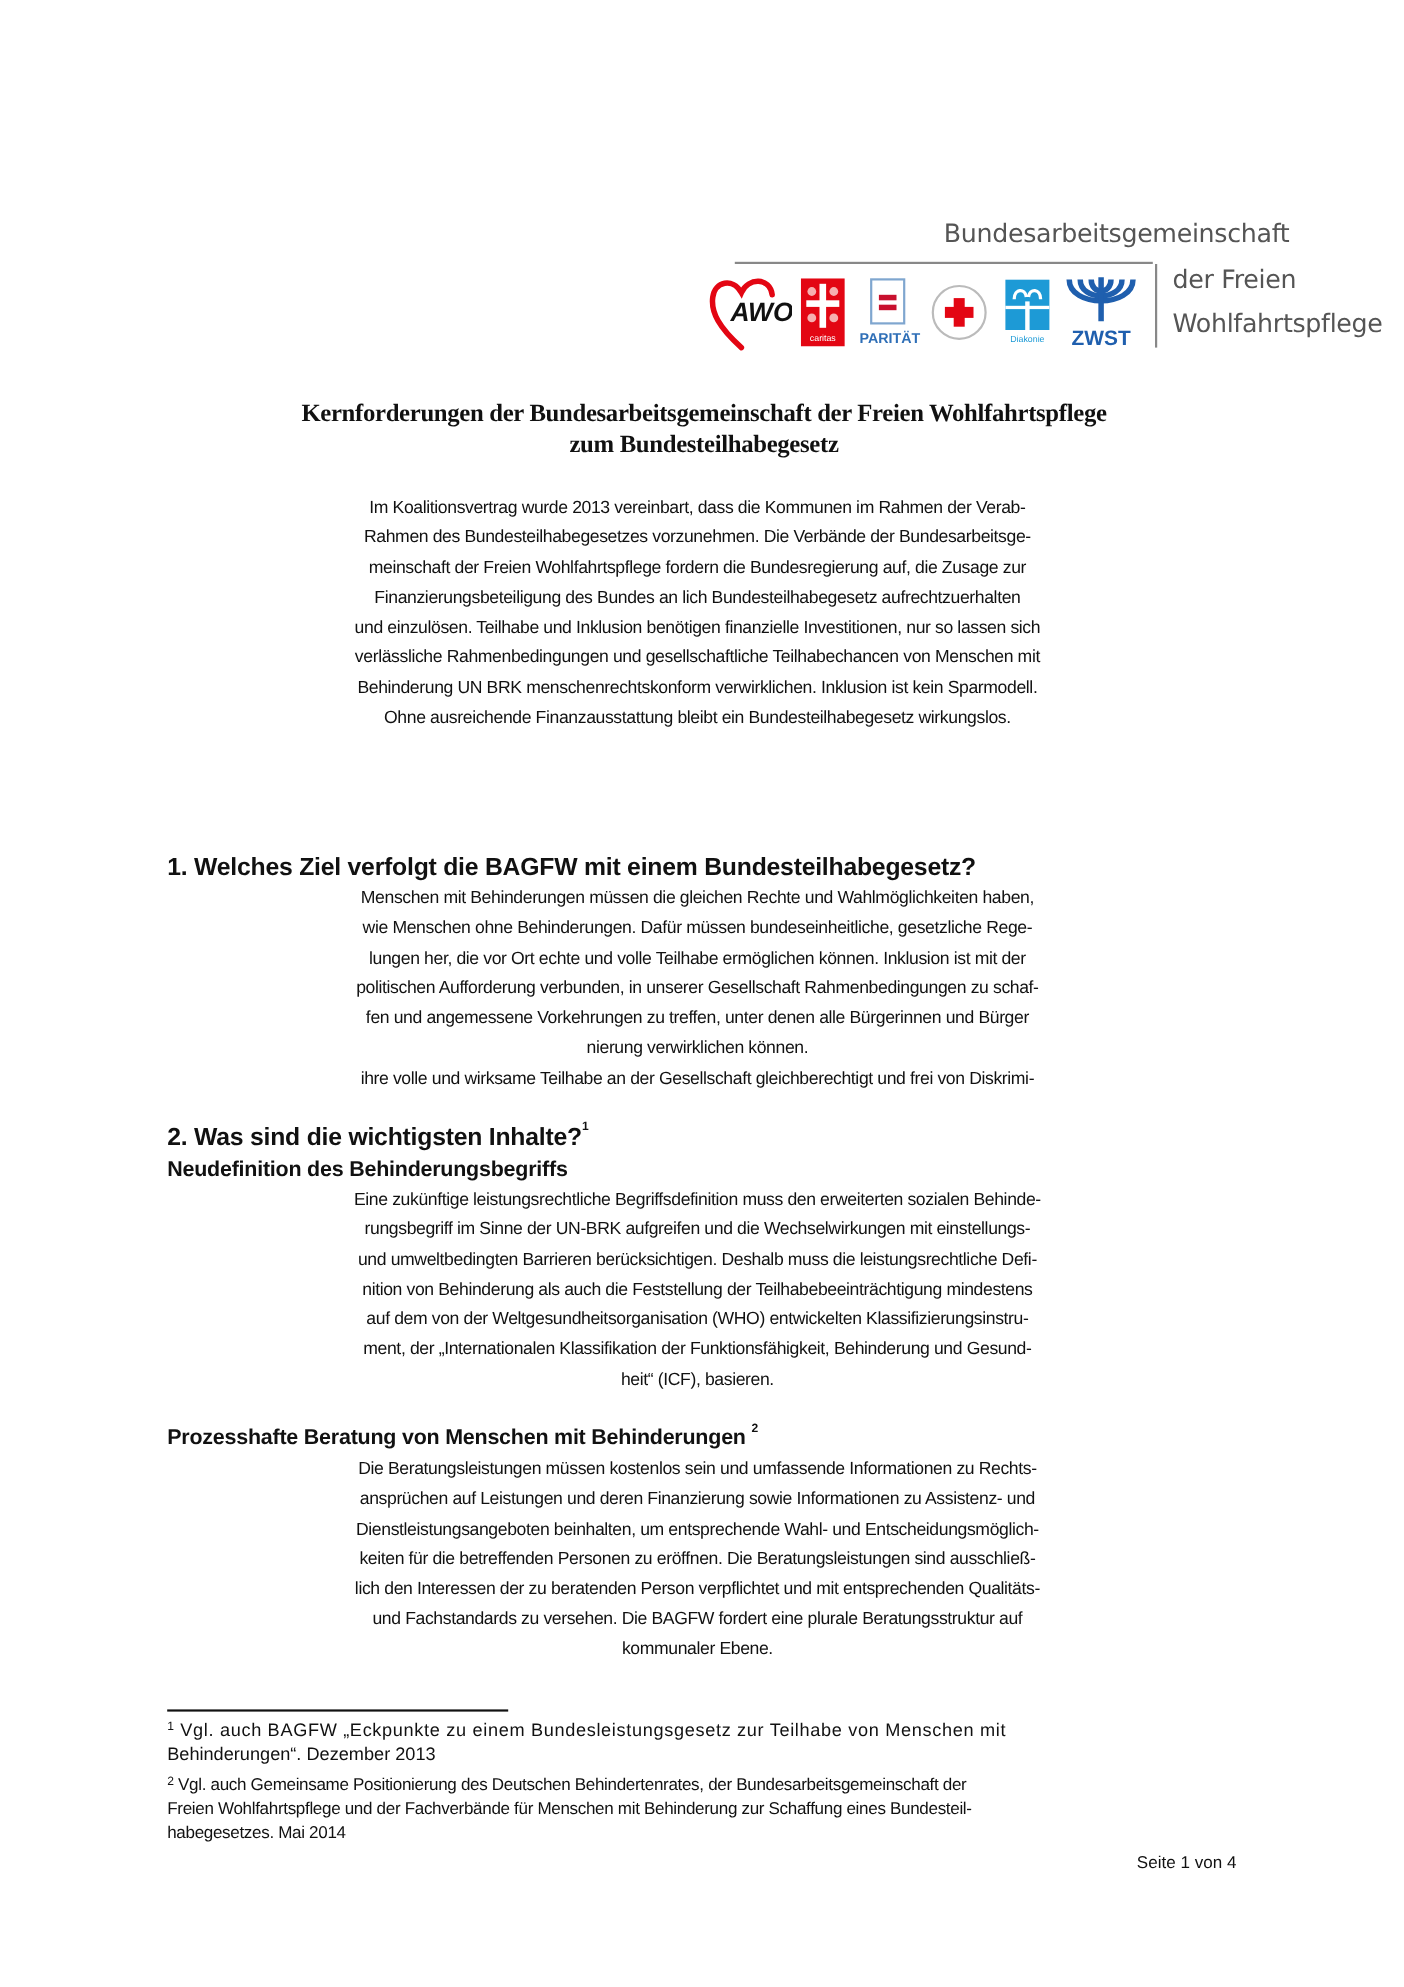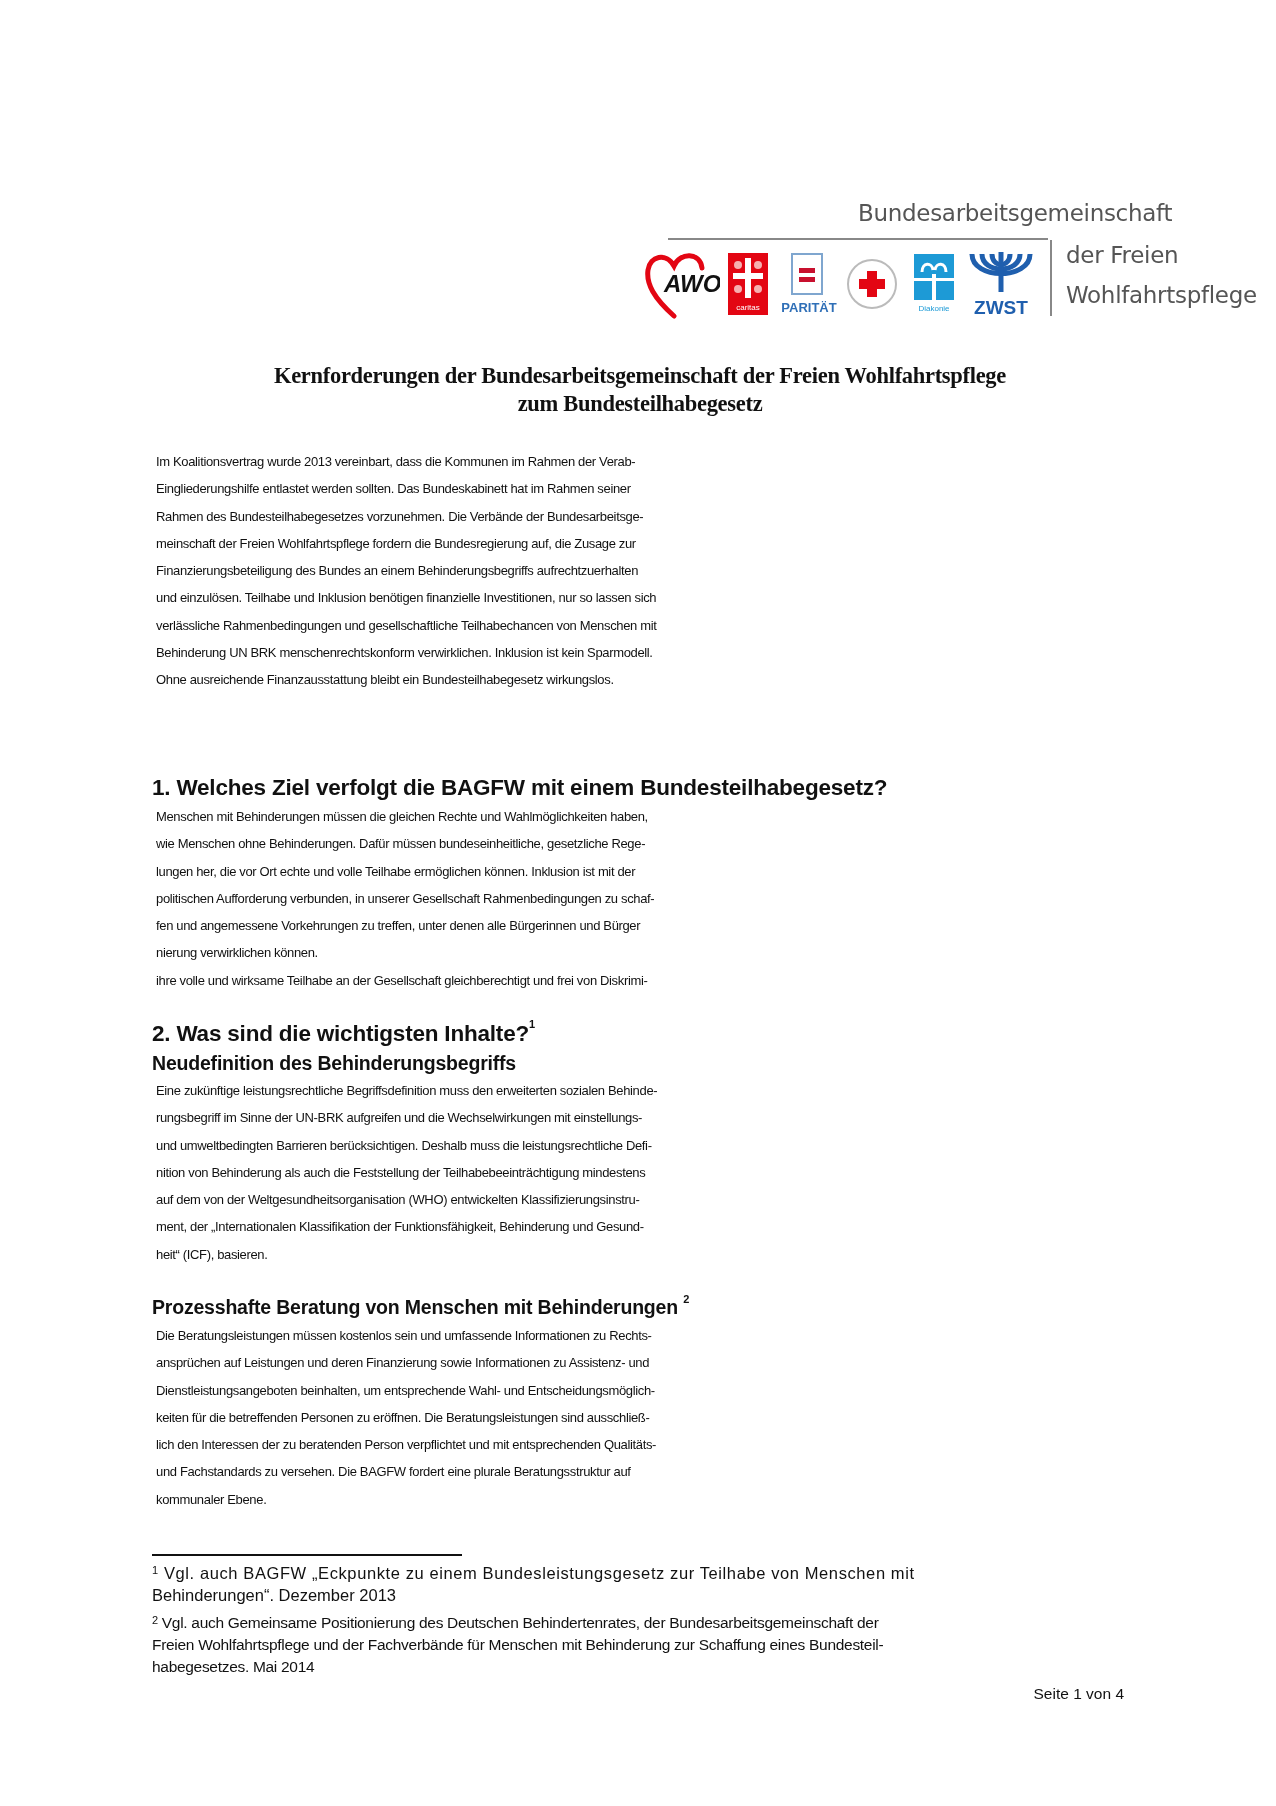--- a/index.html
+++ b/index.html
@@ -3,21 +3,21 @@
 <meta charset="utf-8">
 <style>
   html, body { margin:0; padding:0; background:#ffffff; }
   body { width:1276px; height:1806px; position:relative; overflow:hidden;
          font-family:"Liberation Sans", sans-serif; color:#111; }
   .abs { position:absolute; }
   .logo-org { position:absolute; color:#555; font-family:"DejaVu Sans", sans-serif; font-size:23px; letter-spacing:-0.3px; }
   .logo-line { position:absolute; border-top:2px solid #888; }
   .logo-vline { position:absolute; border-left:2px solid #888; }
   .title { position:absolute; left:140px; width:1000px; text-align:center; font-weight:bold; font-size:22.5px; line-height:28px; letter-spacing:-0.3px;font-family:Liberation Serif, serif; }
-  .para { position:absolute; left:156px; width:980px; font-size:13px; line-height:27.3px; letter-spacing:-0.35px; text-align:left; }
+  .para { position:absolute; left:144px; width:980px; font-size:16px; line-height:27.3px; letter-spacing:-0.35px; text-align:center; }
   .para .ln { display:block; white-space:nowrap; }
   .h1 { position:absolute; left:152px; font-weight:bold; font-size:22.5px; letter-spacing:-0.2px; white-space:nowrap; }
   .h2 { position:absolute; left:152px; font-weight:bold; font-size:19.5px; letter-spacing:-0.2px; white-space:nowrap; }
   sup { font-size:11px; vertical-align:top; position:relative; top:-3px; }
   .fn-rule { position:absolute; left:152px; top:1554px; width:310px; border-top:2px solid #111; }
   .fn { position:absolute; left:152px; width:975px; font-size:16.5px; line-height:22px; }
   .fn .ln { display:block; white-space:nowrap; }
   .pagenum { position:absolute; right:152px; top:1685px; font-size:15.5px; }
 </style>
 </head>
@@ -79,24 +79,23 @@
   </svg>
 </div>
 
 <div class="title" style="top:362px;">
   <div>Kernforderungen der Bundesarbeitsgemeinschaft der Freien Wohlfahrtspflege</div>
   <div>zum Bundesteilhabegesetz</div>
 </div>
 
 <div class="para" style="top:448px;">
   <span class="ln">Im Koalitionsvertrag wurde 2013 vereinbart, dass  die Kommunen im Rahmen der Verab-</span>
-  <span class="ln">Eingliederungshilfe entlastet werden sollten. Das Bundeskabinett hat im Rahmen seiner</span>
   <span class="ln">Rahmen des Bundesteilhabegesetzes vorzunehmen. Die Verbände der Bundesarbeitsge-</span>
   <span class="ln">meinschaft der Freien Wohlfahrtspflege fordern die Bundesregierung auf, die Zusage zur</span>
-  <span class="ln">Finanzierungsbeteiligung des Bundes an einem  Behinderungsbegriffs aufrechtzuerhalten</span>
+  <span class="ln">Finanzierungsbeteiligung des Bundes an lich  Bundesteilhabegesetz aufrechtzuerhalten</span>
   <span class="ln">und einzulösen. Teilhabe und Inklusion benötigen finanzielle Investitionen, nur so lassen sich</span>
   <span class="ln">verlässliche Rahmenbedingungen und gesellschaftliche Teilhabechancen von Menschen mit</span>
   <span class="ln">Behinderung UN BRK menschenrechtskonform verwirklichen. Inklusion ist kein Sparmodell.</span>
   <span class="ln">Ohne ausreichende Finanzausstattung bleibt ein Bundesteilhabegesetz wirkungslos.</span>
 </div>
 
 <div class="h1" style="top:775px;">1. Welches Ziel verfolgt die BAGFW mit einem Bundesteilhabegesetz?</div>
 <div class="para" style="top:803px;">
   <span class="ln">Menschen mit Behinderungen müssen die gleichen Rechte und Wahlmöglichkeiten haben,</span>
   <span class="ln">wie Menschen ohne Behinderungen. Dafür müssen bundeseinheitliche, gesetzliche Rege-</span>

